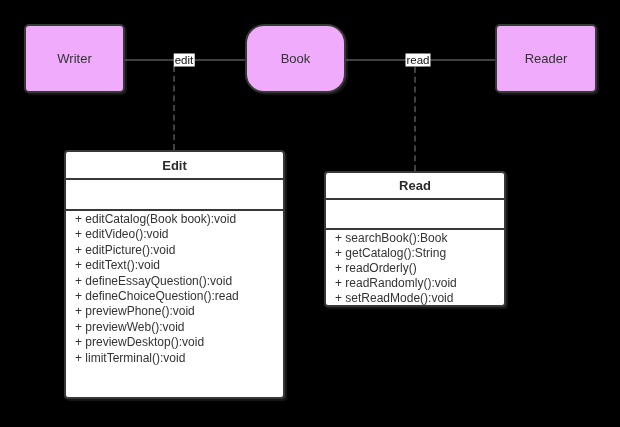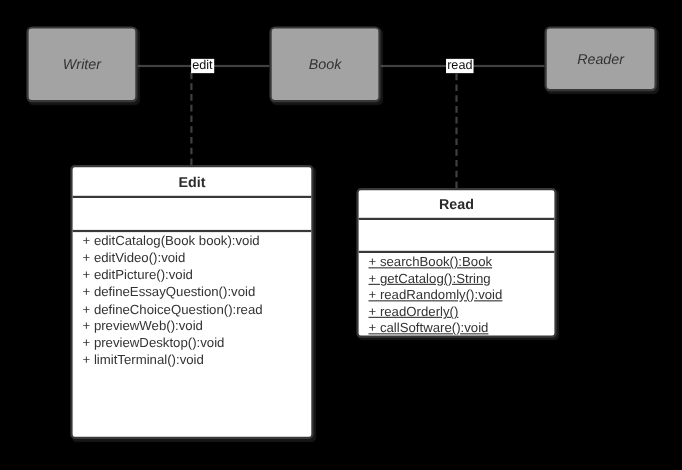--- a/index.html
+++ b/index.html
@@ -7,32 +7,31 @@
     width:620px;height:427px;
     background:#000000;
     font-family:"Liberation Sans","DejaVu Sans",sans-serif;
     overflow:hidden;
   }
   .canvas{position:relative;width:620px;height:427px;background:#000000;}
 
   
   .entity{
     position:absolute;
-    background:#a3a3a3;
+    background:#f0abfc;
     border:2px solid #383838;
     border-radius:5px;
     box-sizing:border-box;
     display:flex;align-items:center;justify-content:center;
     color:#333333;font-size:13px;
     box-shadow:2px 2px 1px rgba(120,120,120,0.18);
-    font-style:italic;
   }
   .entity-writer{left:24px;top:24px;width:101px;height:69px;}
-  .entity-book{left:245px;top:24px;width:101px;height:69px;}
-  .entity-reader{left:495px;top:24px;width:102px;height:59px;}
+  .entity-book{left:245px;top:24px;width:101px;height:69px;border-radius:19px;}
+  .entity-reader{left:495px;top:24px;width:102px;height:69px;}
 
   
   .edge{position:absolute;height:2px;background:#404040;}
   .edge-writer-book{left:125px;top:59px;width:120px;}
   .edge-book-reader{left:346px;top:59px;width:149px;}
 
   
   .dashed-link{position:absolute;width:0;border-left:2px dashed #404040;}
   .dashed-edit{left:173px;top:66px;height:84px;}
   .dashed-read{left:414px;top:67px;height:104px;}
@@ -72,21 +71,21 @@
 
   .uml-attrs{border-bottom:2px solid #383838;}
   .class-edit .uml-attrs{height:29px;}
   .class-read .uml-attrs{height:28px;}
 
   .uml-methods{padding:1px 16px 0 9px;}
   .method-line{
     font-size:12px;line-height:15.4px;
     white-space:nowrap;color:#333333;
   }
-  .class-read .method-line{line-height:15px;text-decoration:underline;}
+  .class-read .method-line{line-height:15px;}
 </style>
 </head>
 <body>
 
 <div class="canvas">
 
   <div class="edge edge-writer-book"></div>
   <div class="edge edge-book-reader"></div>
 
   <div class="dashed-link dashed-edit"></div>
@@ -105,33 +104,35 @@
   <div class="edge-label label-edit">edit</div>
   <div class="edge-label label-read">read</div>
 
   <div class="uml-class class-edit">
     <div class="uml-title">Edit</div>
     <div class="uml-attrs"></div>
     <div class="uml-methods">
         <div class="method-line">+ editCatalog(Book book):void</div>
         <div class="method-line">+ editVideo():void</div>
         <div class="method-line">+ editPicture():void</div>
+        <div class="method-line">+ editText():void</div>
         <div class="method-line">+ defineEssayQuestion():void</div>
         <div class="method-line">+ defineChoiceQuestion():read</div>
+        <div class="method-line">+ previewPhone():void</div>
         <div class="method-line">+ previewWeb():void</div>
         <div class="method-line">+ previewDesktop():void</div>
         <div class="method-line">+ limitTerminal():void</div>
       </div>
   </div>
 
   <div class="uml-class class-read">
     <div class="uml-title">Read</div>
     <div class="uml-attrs"></div>
     <div class="uml-methods">
         <div class="method-line">+ searchBook():Book</div>
         <div class="method-line">+ getCatalog():String</div>
+        <div class="method-line">+ readOrderly()</div>
         <div class="method-line">+ readRandomly():void</div>
-        <div class="method-line">+ readOrderly()</div>
-        <div class="method-line">+ callSoftware():void</div>
+        <div class="method-line">+ setReadMode():void</div>
       </div>
   </div>
 
 </div>
 
 </body></html>

